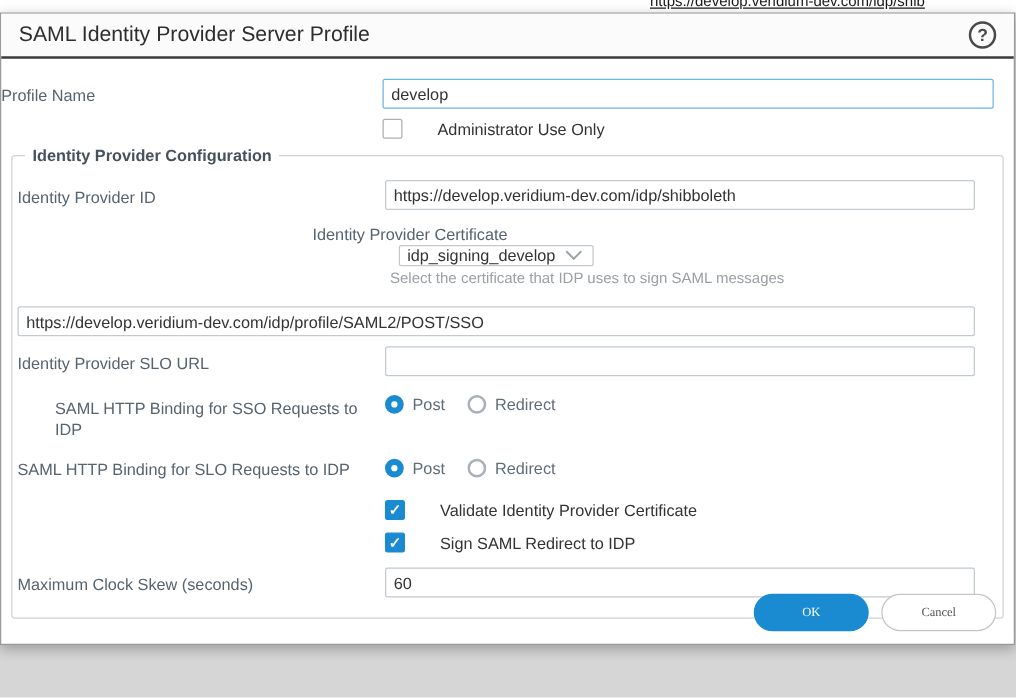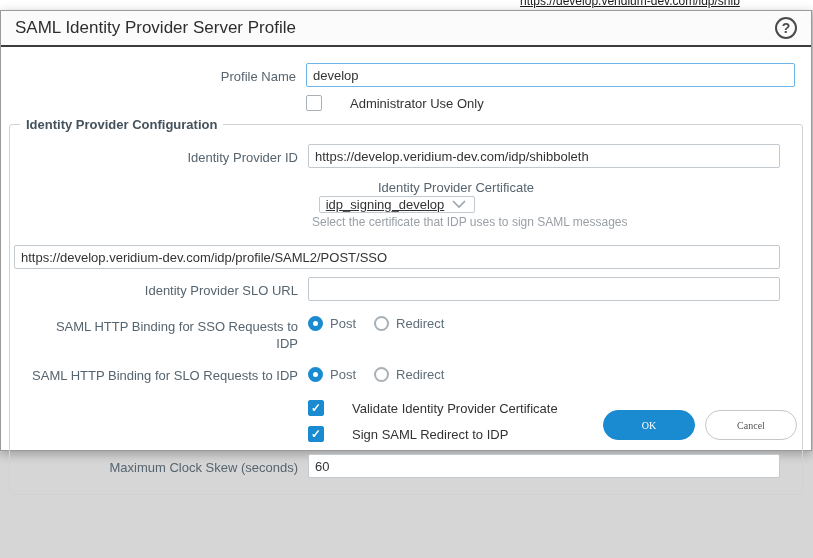--- a/index.html
+++ b/index.html
@@ -12,55 +12,55 @@
   }
   .bg-top {
     position:absolute; top:0; left:0; width:813px; height:10px;
     background:#ffffff; overflow:hidden;
   }
   .bg-top .clip-text {
     position:absolute; left:520px; top:-6px;
     font-size:12px; color:#1a1a1a; text-decoration:underline; white-space:nowrap;
   }
   .dialog {
-    position:absolute; top:10px; left:0; width:812px; height:441px;
+    position:absolute; top:10px; left:0; width:812px; height:506px;
     background:#ffffff; border:1px solid #9a9a9a;
     box-shadow:0 3px 10px rgba(0,0,0,.28);
   }
   .dialog-header {
     height:36px; background:#fbfbfb; border-bottom:2px solid #3c3c3c;
     display:flex; align-items:center; justify-content:space-between;
     padding:0 14px;
   }
   .dialog-title { font-size:17px; font-weight:400; color:#2e2e2e; margin:0; }
   .help {
     width:22px; height:22px; border-radius:50%; border:2px solid #4a4a4a;
     color:#4a4a4a; font-size:14px; font-weight:bold;
     display:flex; align-items:center; justify-content:center; cursor:pointer;
     flex:none;
   }
   .dialog-body { padding-top:16px; }
   .row { display:flex; align-items:center; margin:0 16px 8px 0; }
   .row.top { align-items:flex-start; }
   .lbl {
-    flex:none; width:295px; text-align:right; margin-right:10px;
+    flex:none; width:295px; margin-right:10px;
     font-size:13px; color:#56646f; line-height:17px; padding-top:3px;
   }
   fieldset .lbl { width:284px; }
   fieldset .lbl.narrow { width:254px; margin-left:30px; }
   .txt {
     flex:1; height:24px; border:1px solid #c2c9cf; border-radius:2px;
     font-size:13px; color:#333; padding:0 6px;
     font-family:"Liberation Sans", sans-serif; background:#fff;
   }
   .txt.focused { border-color:#6fb4e8; }
   .select {
     flex:1; height:24px; border:1px solid #c2c9cf; border-radius:2px;
     font-size:13px; color:#333; padding:0 8px 0 6px; background:#fff;
-    display:flex; align-items:center; justify-content:flex-end; cursor:pointer;text-decoration:underline;
+    display:flex; align-items:center; justify-content:flex-end; cursor:pointer;
   }
   .hint { font-size:12px; color:#9aa0a6; margin:2px 16px 16px 298px; }
   fieldset {
     margin:6px 8px 0 8px; border:1px solid #d2d2d2; border-radius:3px;
     padding:12px 16px 16px 4px;
   }
   legend {
     font-size:13px; font-weight:bold; color:#45525c; padding:0 6px; margin-left:6px;
   }
   fieldset .row { margin-right:6px; }

